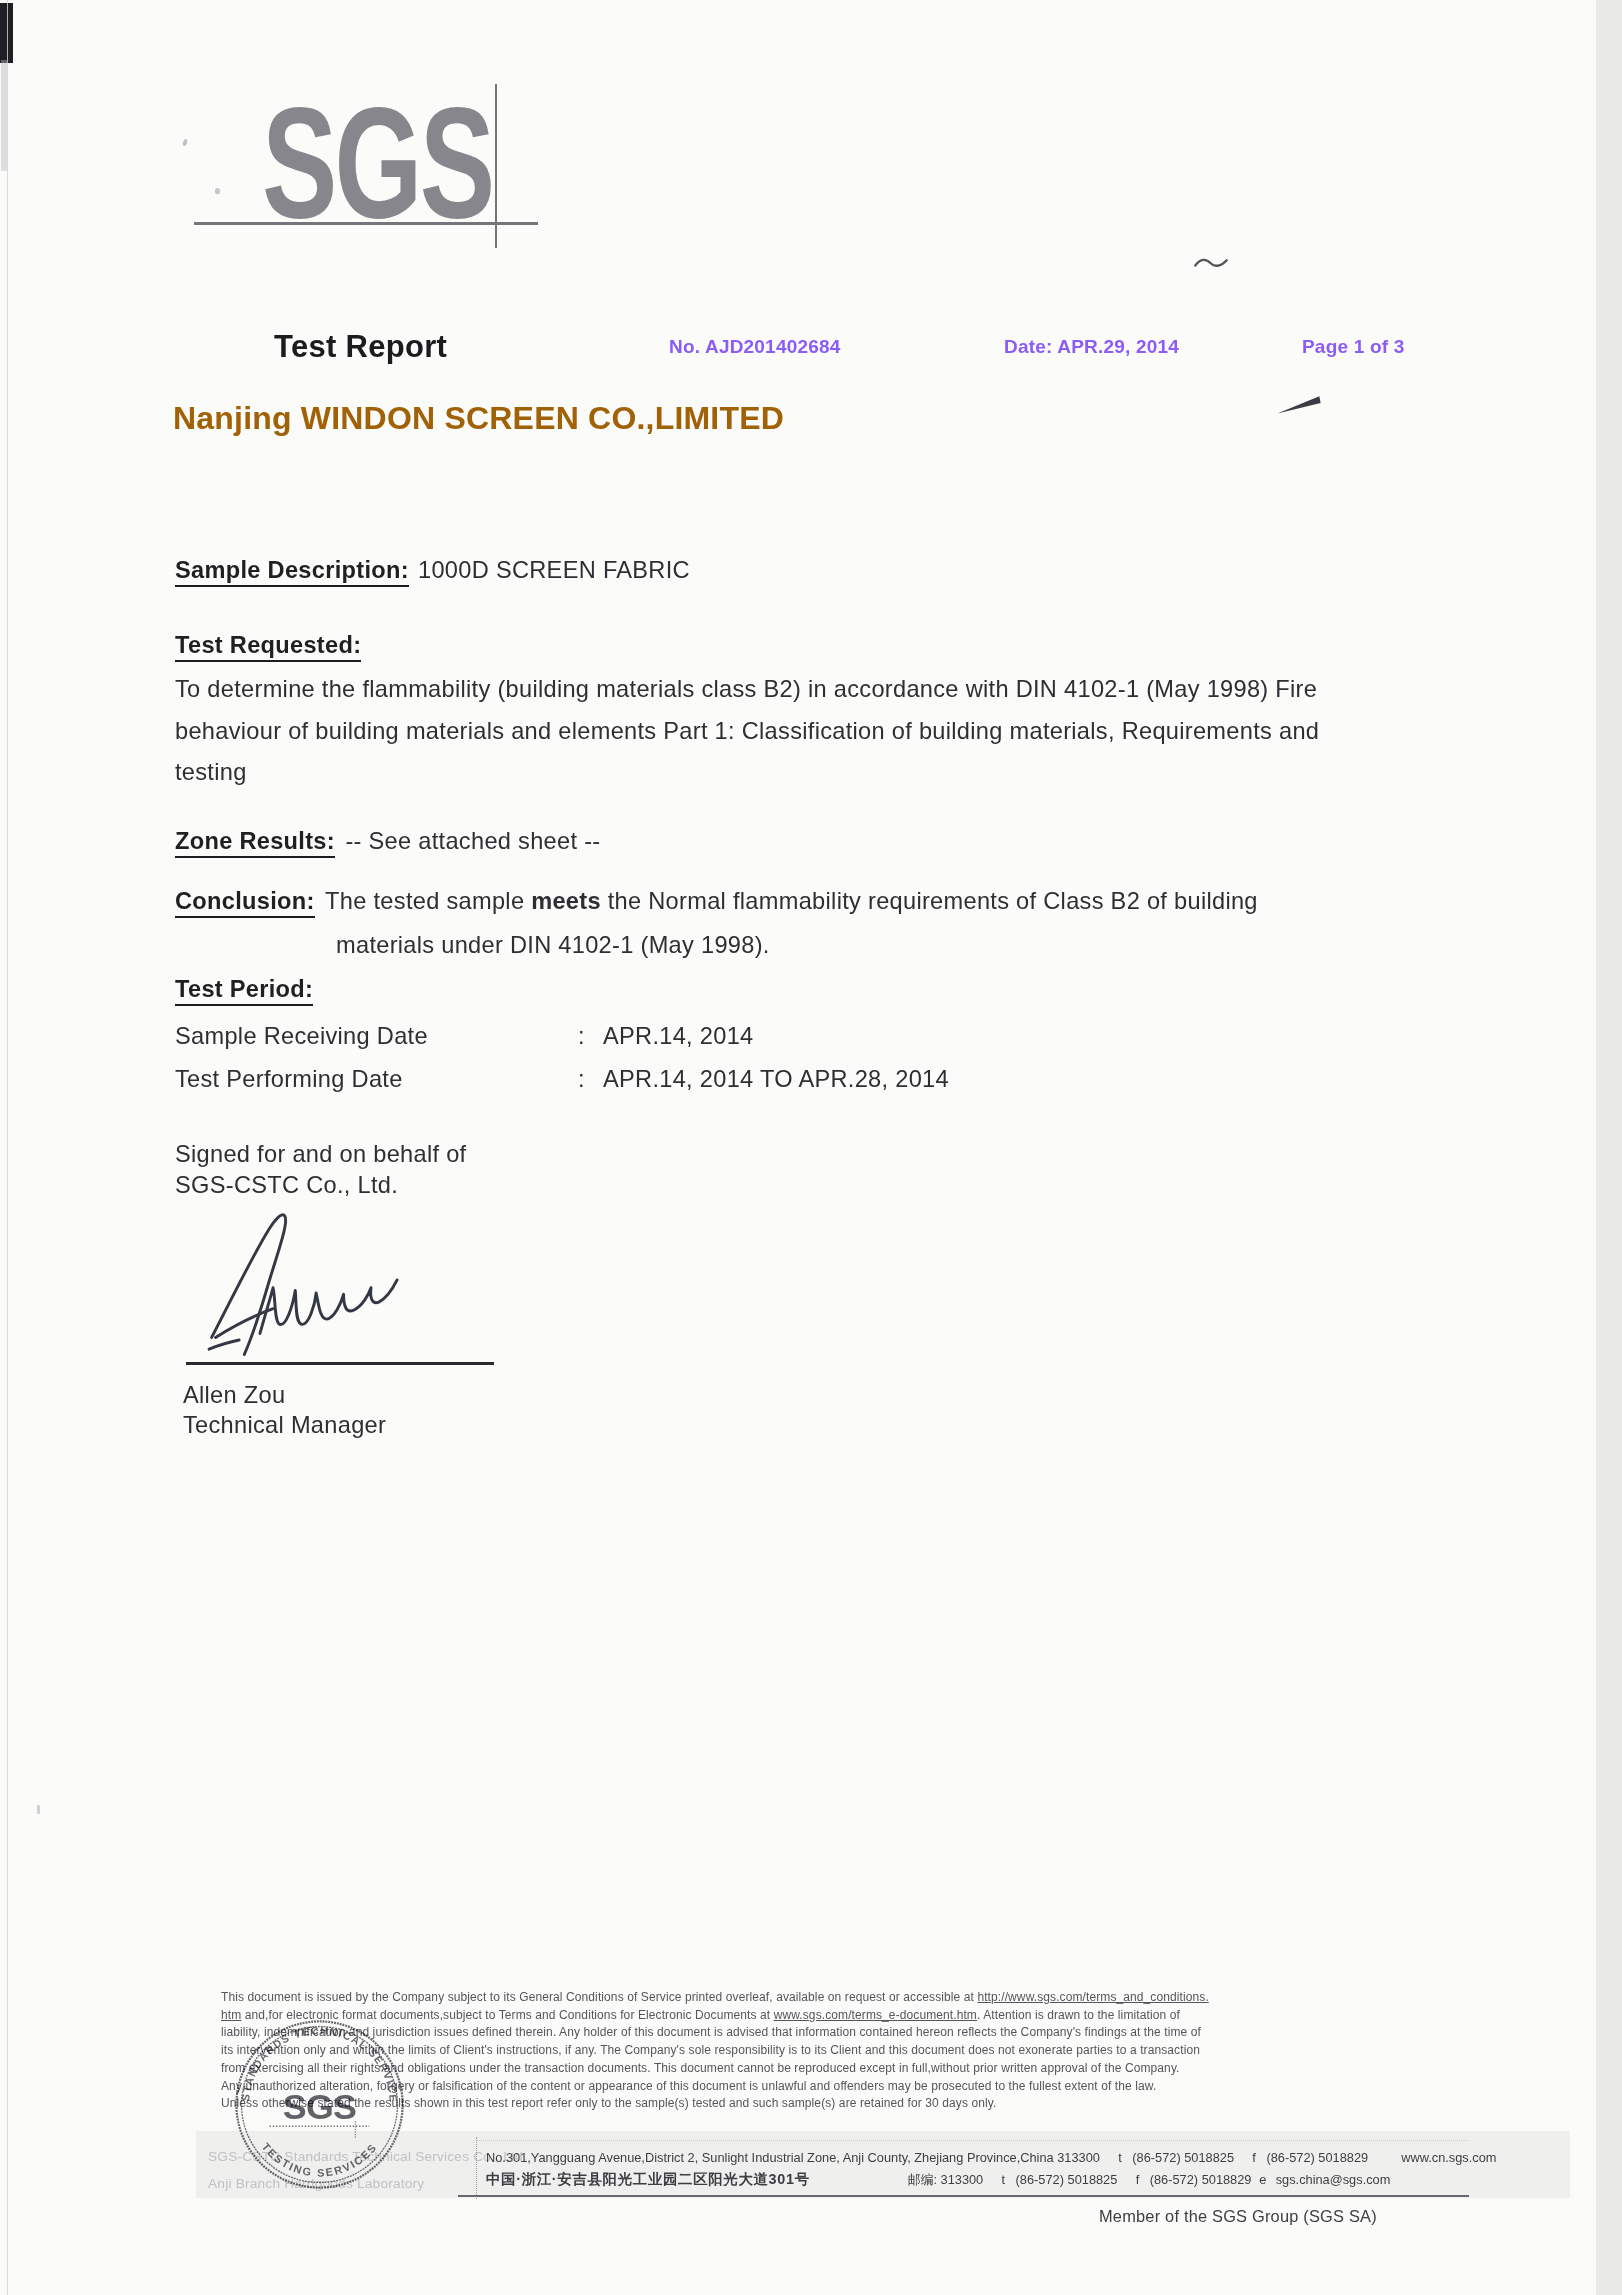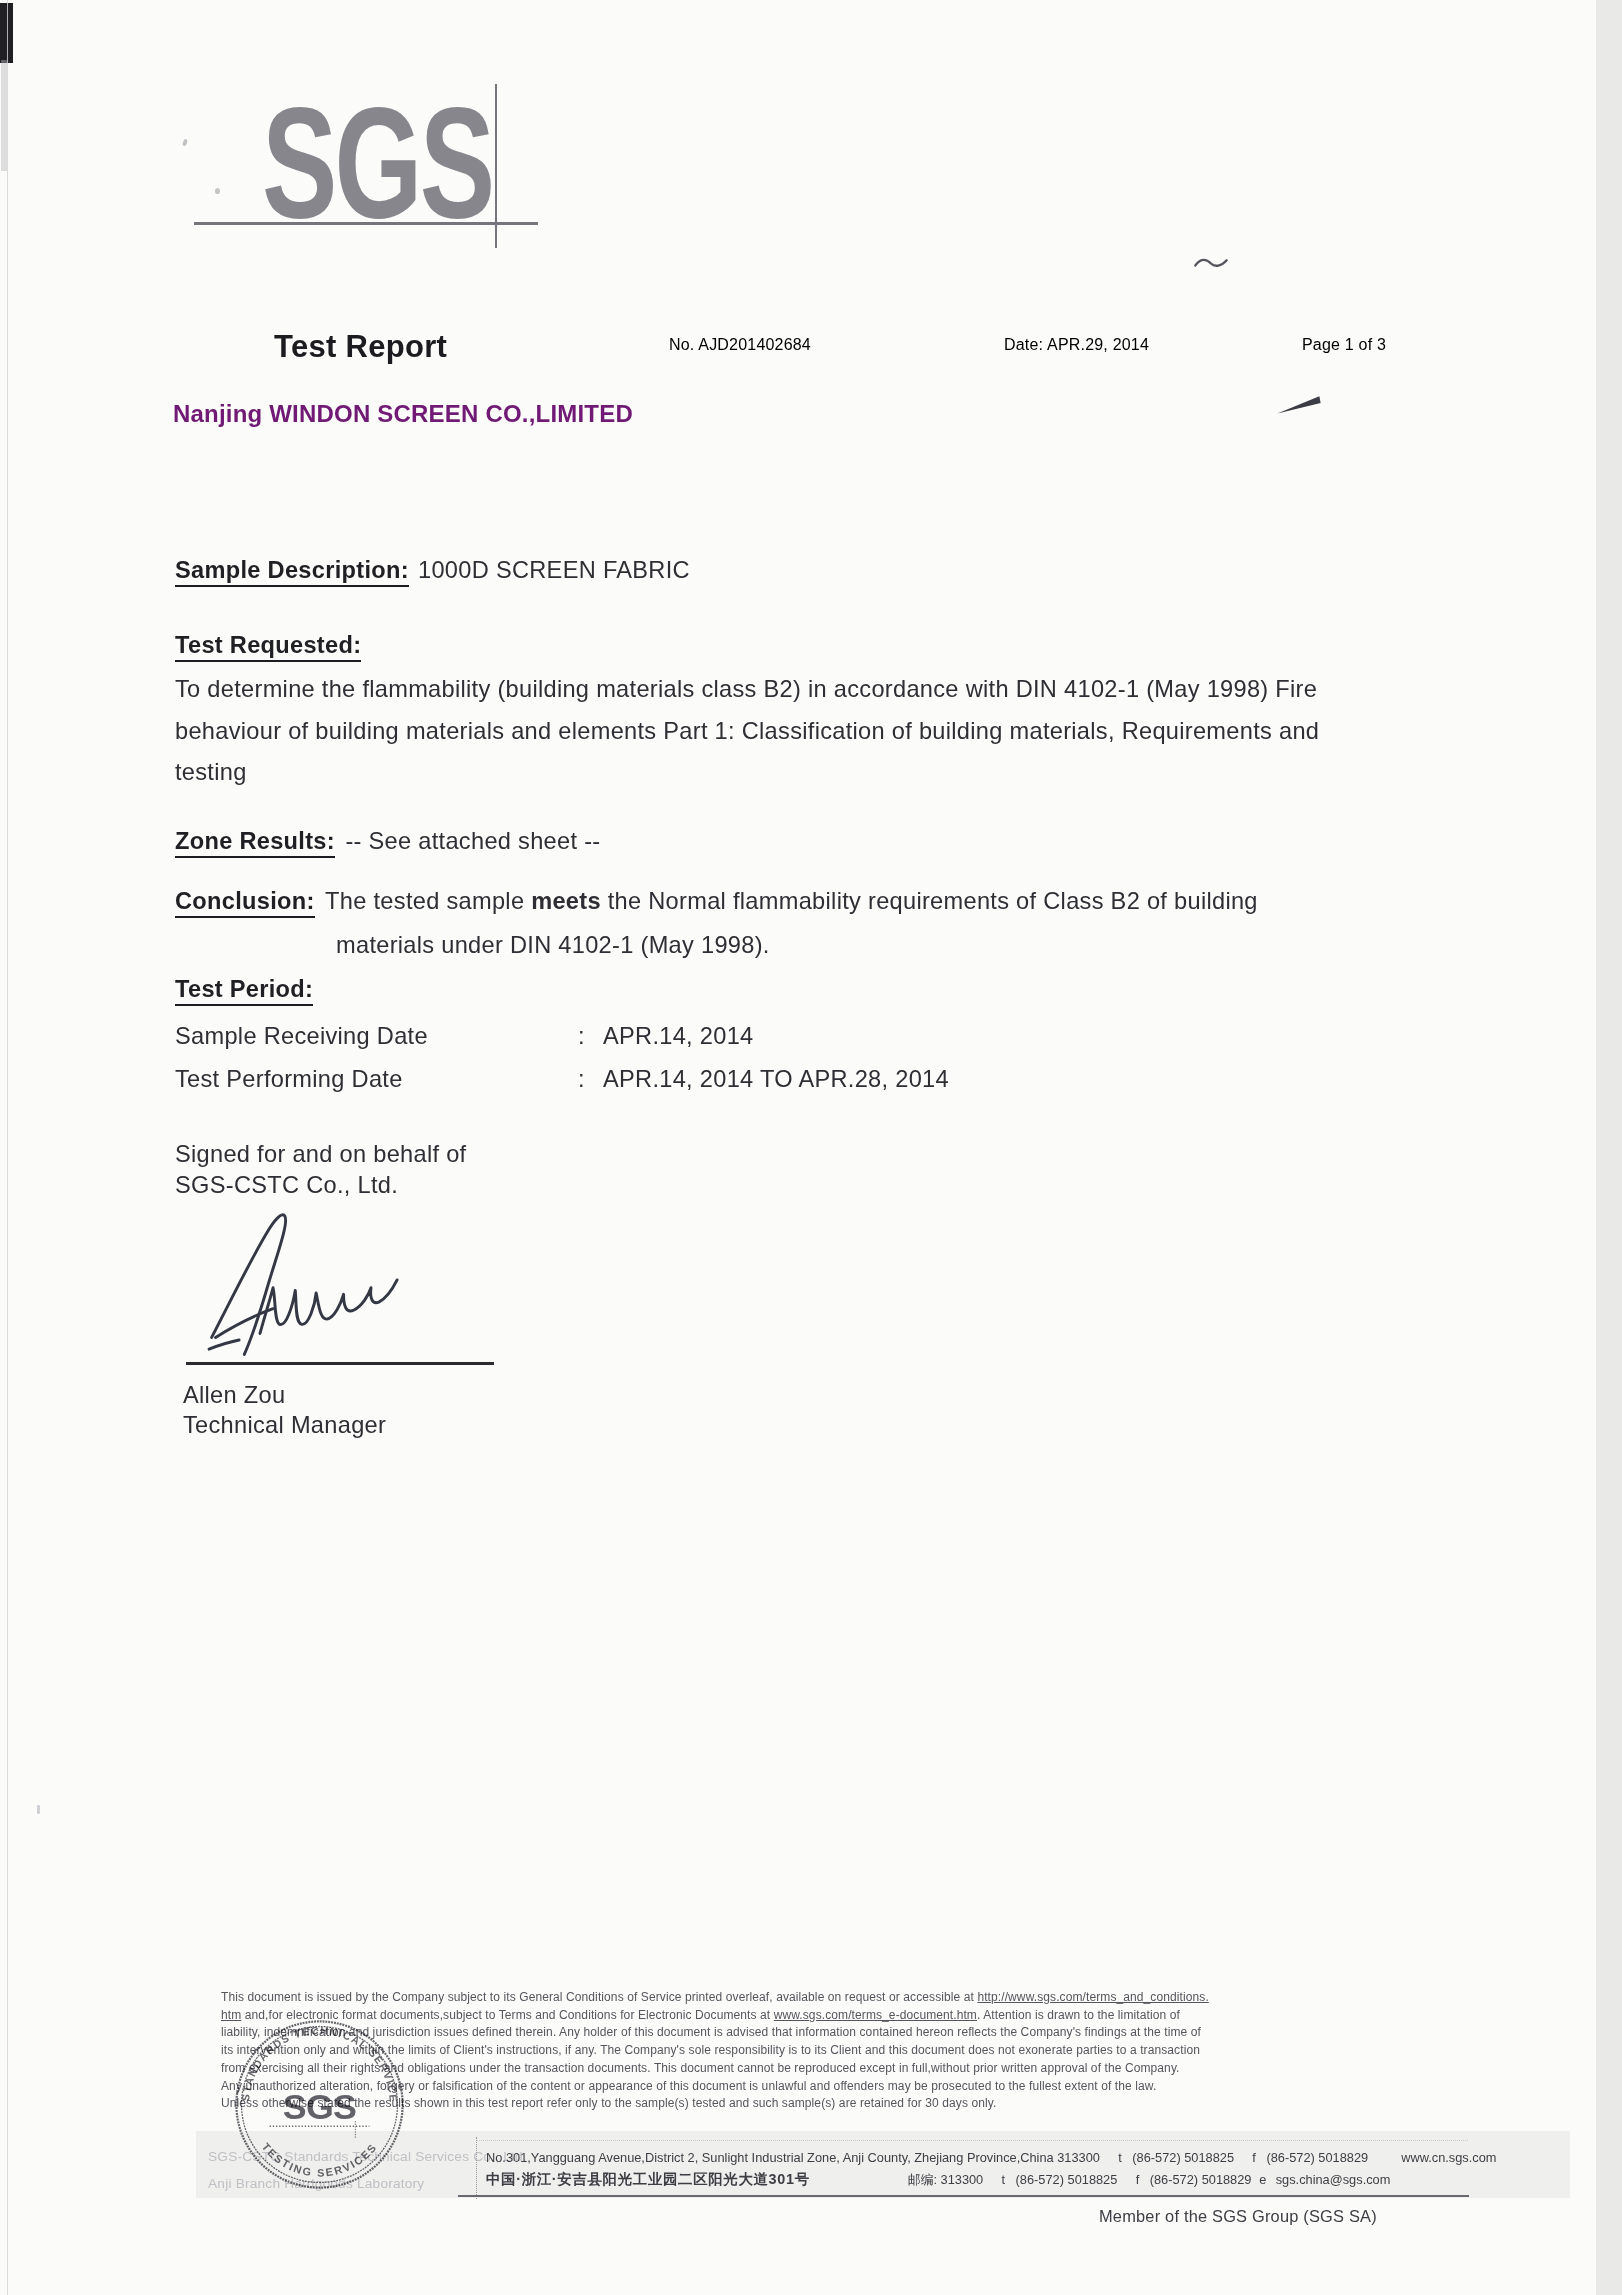--- a/index.html
+++ b/index.html
@@ -15,22 +15,22 @@
   
   .logo-text{
     font-size:157px;font-weight:700;line-height:157px;color:#86868c;
     letter-spacing:-3.9px;transform:scaleX(0.72);transform-origin:left top;
     white-space:nowrap;
   }
   .logo-hline{background:#75757b;}
   .logo-vline{background:#75757b;}
   
   .hdr-title{font-size:31px;font-weight:700;color:#1b1b20;letter-spacing:0.3px;}
-  .hdr-meta{font-size:16px;font-weight:400;color:#000000;letter-spacing:0.2px;white-space:nowrap;}
-  .client-name{font-size:24px;font-weight:700;color:#701a75;letter-spacing:0.2px;white-space:nowrap;}
+  .hdr-meta{font-size:19px;font-weight:700;color:#8b5cf6;letter-spacing:0.2px;white-space:nowrap;}
+  .client-name{font-size:32px;font-weight:700;color:#a16207;letter-spacing:0.2px;white-space:nowrap;}
   .client-addr{font-size:29px;color:#45454c;letter-spacing:0.1px;white-space:nowrap;}
   
   .sig-line{background:#2a2a2e;}
   
   .fine{
     font-size:12px;line-height:17.7px;color:#55555d;letter-spacing:0.1px;white-space:nowrap;
   }
   .fine .u{text-decoration:underline;}
   
   .footer-band{background:#efefed;}

